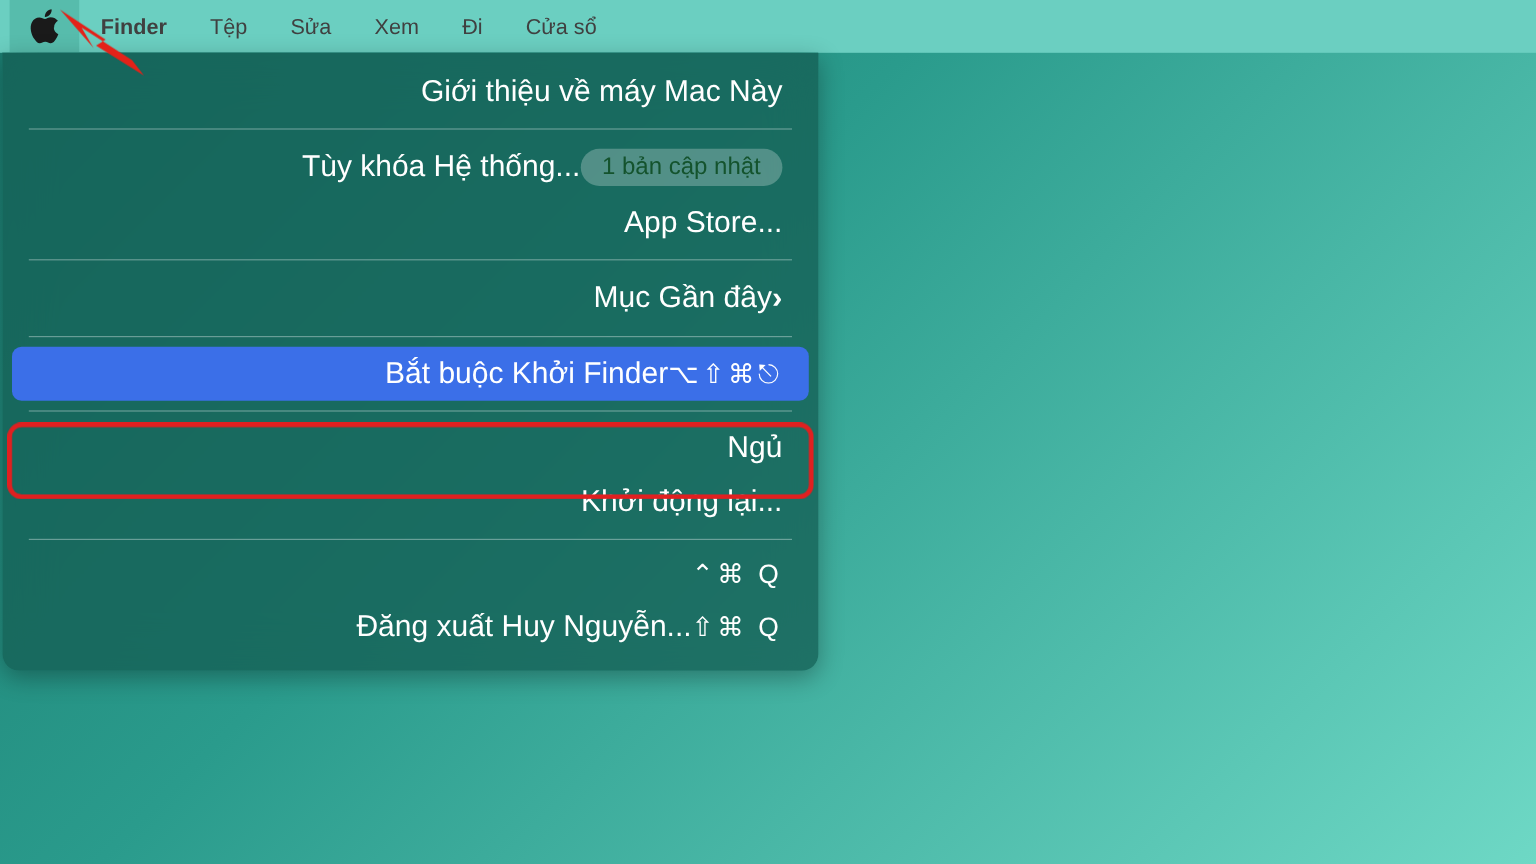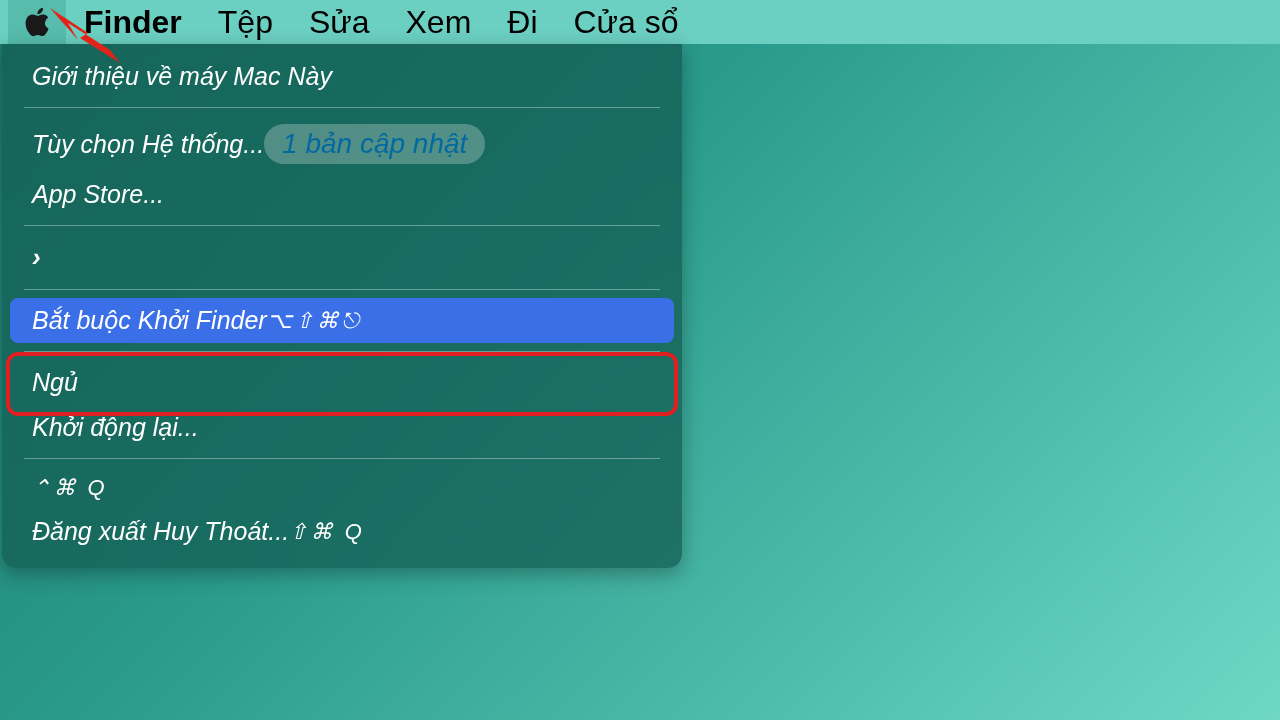--- a/index.html
+++ b/index.html
@@ -27,22 +27,22 @@
       justify-content: center;
       background: #57bcac;
       cursor: pointer;
     }
     .apple-logo svg { width: 26px; height: 30px; fill: #1a1a1a; }
     .menubar-item {
       padding: 0 18px;
       height: 44px;
       display: flex;
       align-items: center;
-      font-size: 32px;
-      color: #000000;
+      font-size: 18px;
+      color: #404040;
       cursor: pointer;
     }
     .menubar-item.bold { font-weight: 700; }
 
     .arrow {
       position: absolute;
       top: 8px;
       left: 50px;
       z-index: 100;
       pointer-events: none;
@@ -56,50 +56,49 @@
       width: 680px;
       background: rgba(20, 95, 85, 0.78);
       backdrop-filter: blur(20px);
       border-radius: 0 0 14px 14px;
       padding: 10px 0 14px 0;
       box-shadow: 0 6px 20px rgba(0,0,0,0.3);
     }
     .menu-item {
       display: flex;
       align-items: center;
-      justify-content: flex-start;
+      justify-content: flex-end;
       padding: 8px 22px;
       font-size: 25px;
       color: #fff;
       cursor: pointer;
       margin: 0 8px;
       border-radius: 8px;
-      font-style: italic;
     }
     .menu-item.highlighted {
       background: #3b6fe8;
       position: relative;
     }
     .highlight-box {
       position: absolute;
       top: 352px;
       left: 6px;
       width: 672px;
       height: 64px;
       border: 4px solid #e02020;
       border-radius: 12px;
       pointer-events: none;
       z-index: 50;
     }
     .badge {
       background: rgba(255,255,255,0.25);
-      color: #0369a1;
+      color: #14532d;
       padding: 4px 18px;
       border-radius: 22px;
-      font-size: 28px;
+      font-size: 20px;
     }
     .chevron {
       font-size: 26px;
       color: #fff;
       font-weight: 700;
     }
     .shortcut {
       color: #fff;
       font-size: 22px;
       letter-spacing: 3px;
@@ -133,45 +132,46 @@
       <path d="M0 0 L38 25 L30 30 L70 55 L60 42 L18 15 L28 32 Z"></path>
     </svg>
 </div>
 
 <div class="dropdown">
   <div class="menu-item">
     <span>Giới thiệu về máy Mac Này</span>
   </div>
   <div class="separator"></div>
   <div class="menu-item">
-    <span>Tùy chọn Hệ thống...</span>
+    <span>Tùy khóa Hệ thống...</span>
     <span class="badge">1 bản cập nhật</span>
   </div>
   <div class="menu-item">
     <span>App Store...</span>
   </div>
   <div class="separator"></div>
   <div class="menu-item">
+    <span>Mục Gần đây</span>
     <span class="chevron">›</span>
   </div>
   <div class="separator"></div>
   <div class="menu-item highlighted">
     <span>Bắt buộc Khởi Finder</span>
     <span class="shortcut">⌥⇧⌘⎋</span>
   </div>
   <div class="separator"></div>
   <div class="menu-item">
     <span>Ngủ</span>
   </div>
   <div class="menu-item">
     <span>Khởi động lại...</span>
   </div>
   <div class="separator"></div>
   <div class="menu-item">
     <span class="shortcut">⌃⌘ Q</span>
   </div>
   <div class="menu-item">
-    <span>Đăng xuất Huy Thoát...</span>
+    <span>Đăng xuất Huy Nguyễn...</span>
     <span class="shortcut">⇧⌘ Q</span>
   </div>
 </div>
 
 <div class="highlight-box"></div>
 
 </body></html>

